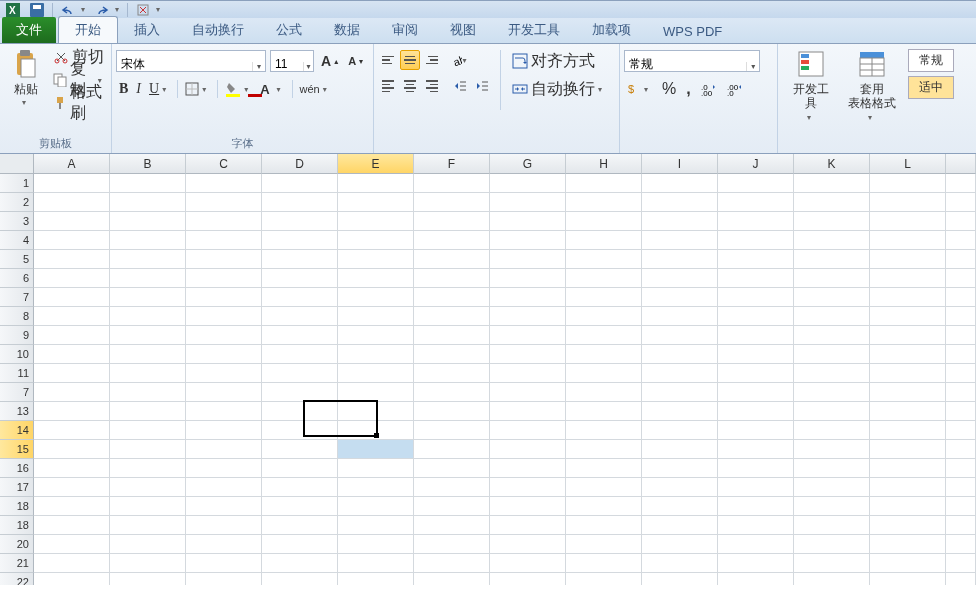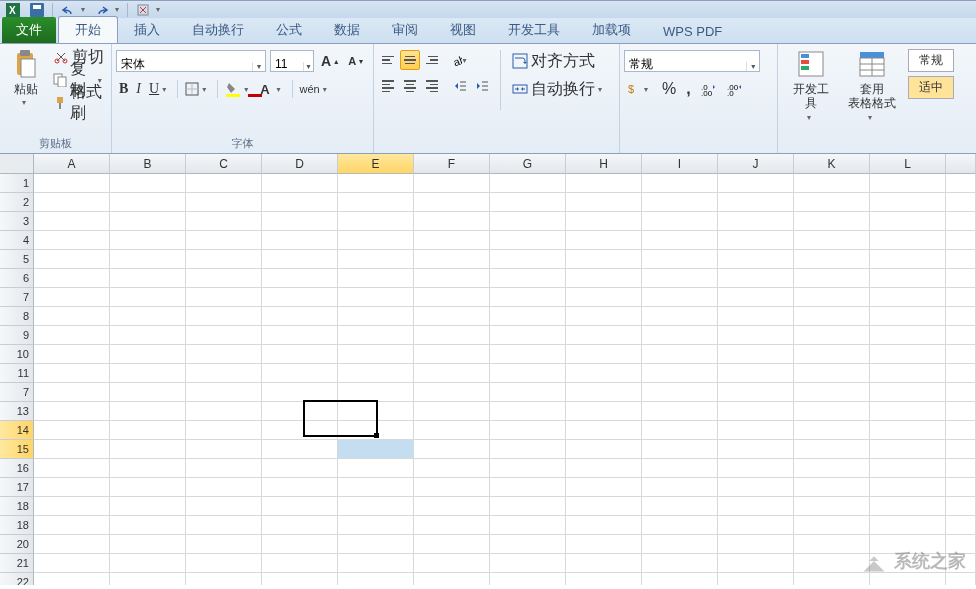--- a/index.html
+++ b/index.html
@@ -781,19 +781,13 @@
         <div class="cell" style="width: 76px;"></div>
         <div class="cell" style="width: 76px;"></div>
         <div class="cell" style="width: 76px;"></div>
         <div class="cell" style="width: 76px;"></div>
         <div class="cell" style="width: 30px;"></div>
       </div>
     </div>
   <div class="selection" id="sel" style="left: 303px; top: 246px; width: 75px; height: 37px;">
       <div class="sel-handle"></div>
     </div>
-  <div class="watermark">
-    <svg viewBox="0 0 24 24">
-        <path d="M3 21 L12 12 L21 21 Z M8 12 L12 8 L16 12" fill="#888"></path>
-      </svg>
-    <span>系统之家</span>
-  </div>
 </div>
 
 </body></html>

